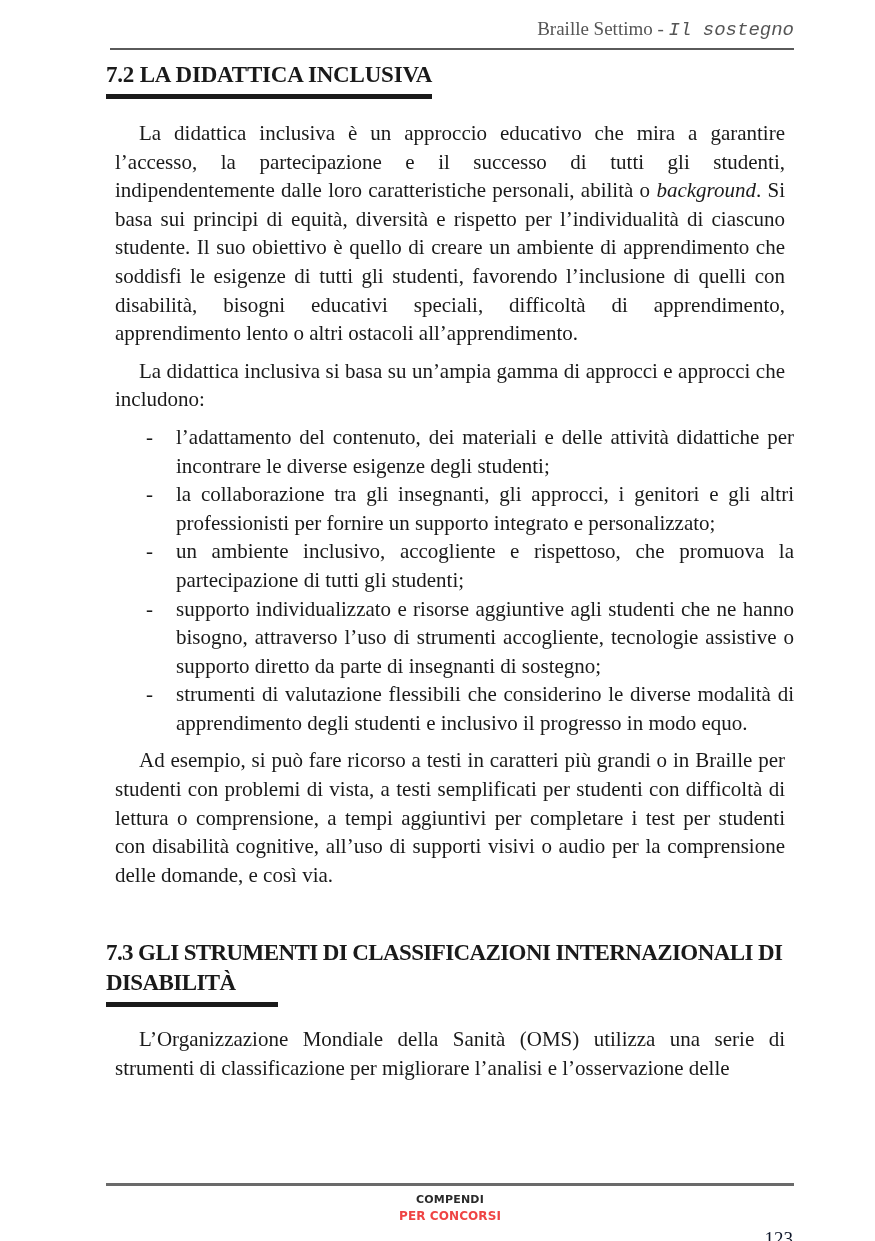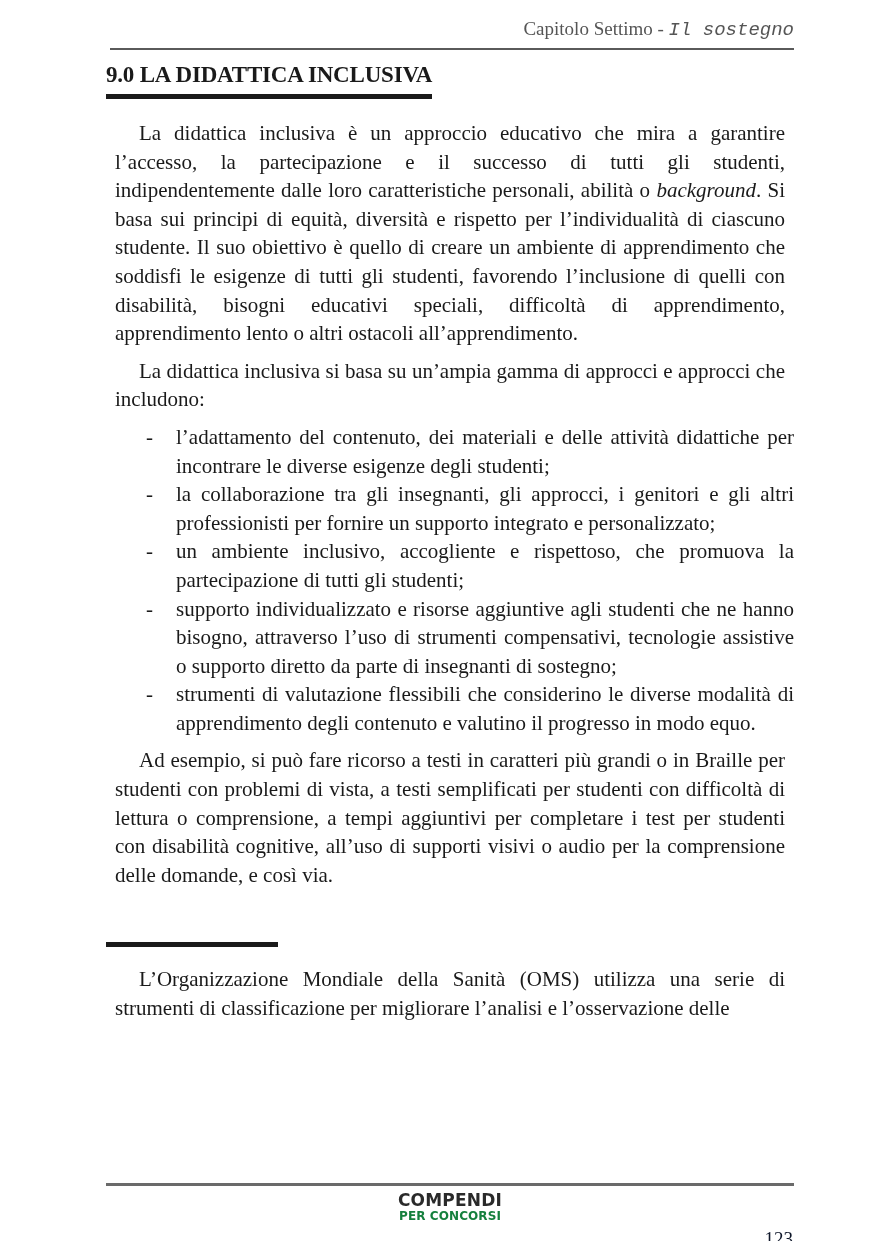--- a/index.html
+++ b/index.html
@@ -22,52 +22,53 @@
   ul.dash li .dash-mark { position:absolute; left:40px; top:0; }
   .gap1 { height:40px; }
   .h2b-wrap { margin-bottom:18px; }
   h2.section-b { font-size:23px; font-weight:bold; margin:0; line-height:30px;
                  letter-spacing:-0.6px; }
   .h2b-underline { width:172px; height:5px; background:#1a1a1a; margin-top:4px; }
   .footer-rule { position:absolute; left:106px; right:81px; top:1183px; height:3px; background:#6a6a6a; }
   .page-num { position:absolute; right:82px; top:1228px; font-size:19px; color:#0f172a; }
   .logo { position:absolute; left:390px; top:1192px; width:120px; text-align:center;
           font-family:"DejaVu Sans", sans-serif; font-weight:bold; line-height:16px; }
-  .logo .l1 { font-size:17px; color:#2a2a2a; letter-spacing:0.2px; }
-  .logo .l2 { font-size:12px; color:#15803d; letter-spacing:0.1px; }
+  .logo .l1 { font-size:11px; color:#2a2a2a; letter-spacing:0.2px; }
+  .logo .l2 { font-size:12px; color:#ef4444; letter-spacing:0.1px; }
 </style>
 </head>
 <body>
 
 <div class="running-head">
-  <span>Capitolo Settimo - </span><i>Il sostegno</i>
+  <span>Braille Settimo - </span><i>Il sostegno</i>
 </div>
 
 <div class="content">
   <div class="h2wrap">
-    <h2 class="section">9.0 LA DIDATTICA INCLUSIVA</h2>
+    <h2 class="section">7.2 LA DIDATTICA INCLUSIVA</h2>
   </div>
 
   <p class="body"><span>La didattica inclusiva è un approccio educativo che mira a garantire l’accesso, la partecipazione e il successo di tutti gli studenti, indipendentemente dalle loro caratteristiche personali, abilità o </span><em>background</em><span>. Si basa sui principi di equità, diversità e rispetto per l’individualità di ciascuno studente. Il suo obiettivo è quello di creare un ambiente di apprendimento che soddisfi le esigenze di tutti gli studenti, favorendo l’inclusione di quelli con disabilità, bisogni educativi speciali, difficoltà di apprendimento, apprendimento lento o altri ostacoli all’apprendimento.</span></p>
 
   <p class="body">La didattica inclusiva si basa su un’ampia gamma di approcci e approcci che includono:</p>
 
   <ul class="dash">
     <li><span class="dash-mark">-</span><span>l’adattamento del contenuto, dei materiali e delle attività didattiche per incontrare le diverse esigenze degli studenti;</span></li>
     <li><span class="dash-mark">-</span><span>la collaborazione tra gli insegnanti, gli approcci, i genitori e gli altri professionisti per fornire un supporto integrato e personalizzato;</span></li>
     <li><span class="dash-mark">-</span><span>un ambiente inclusivo, accogliente e rispettoso, che promuova la partecipazione di tutti gli studenti;</span></li>
-    <li><span class="dash-mark">-</span><span>supporto individualizzato e risorse aggiuntive agli studenti che ne hanno bisogno, attraverso l’uso di strumenti compensativi, tecnologie assistive o supporto diretto da parte di insegnanti di sostegno;</span></li>
-    <li><span class="dash-mark">-</span><span>strumenti di valutazione flessibili che considerino le diverse modalità di apprendimento degli contenuto e valutino il progresso in modo equo.</span></li>
+    <li><span class="dash-mark">-</span><span>supporto individualizzato e risorse aggiuntive agli studenti che ne hanno bisogno, attraverso l’uso di strumenti accogliente, tecnologie assistive o supporto diretto da parte di insegnanti di sostegno;</span></li>
+    <li><span class="dash-mark">-</span><span>strumenti di valutazione flessibili che considerino le diverse modalità di apprendimento degli studenti e inclusivo il progresso in modo equo.</span></li>
   </ul>
 
   <p class="body">Ad esempio, si può fare ricorso a testi in caratteri più grandi o in Braille per studenti con problemi di vista, a testi semplificati per studenti con difficoltà di lettura o comprensione, a tempi aggiuntivi per completare i test per studenti con disabilità cognitive, all’uso di supporti visivi o audio per la comprensione delle domande, e così via.</p>
 
   <div class="gap1"></div>
 
   <div class="h2b-wrap">
+    <h2 class="section-b">7.3 GLI STRUMENTI DI CLASSIFICAZIONI INTERNAZIONALI DI DISABILITÀ</h2>
     <div class="h2b-underline"></div>
   </div>
 
   <p class="body">L’Organizzazione Mondiale della Sanità (OMS) utilizza una serie di strumenti di classificazione per migliorare l’analisi e l’osservazione delle</p>
 </div>
 
 <div class="footer-rule"></div>
 <div class="logo">
   <div class="l1">COMPENDI</div>
   <div class="l2">PER CONCORSI</div>

